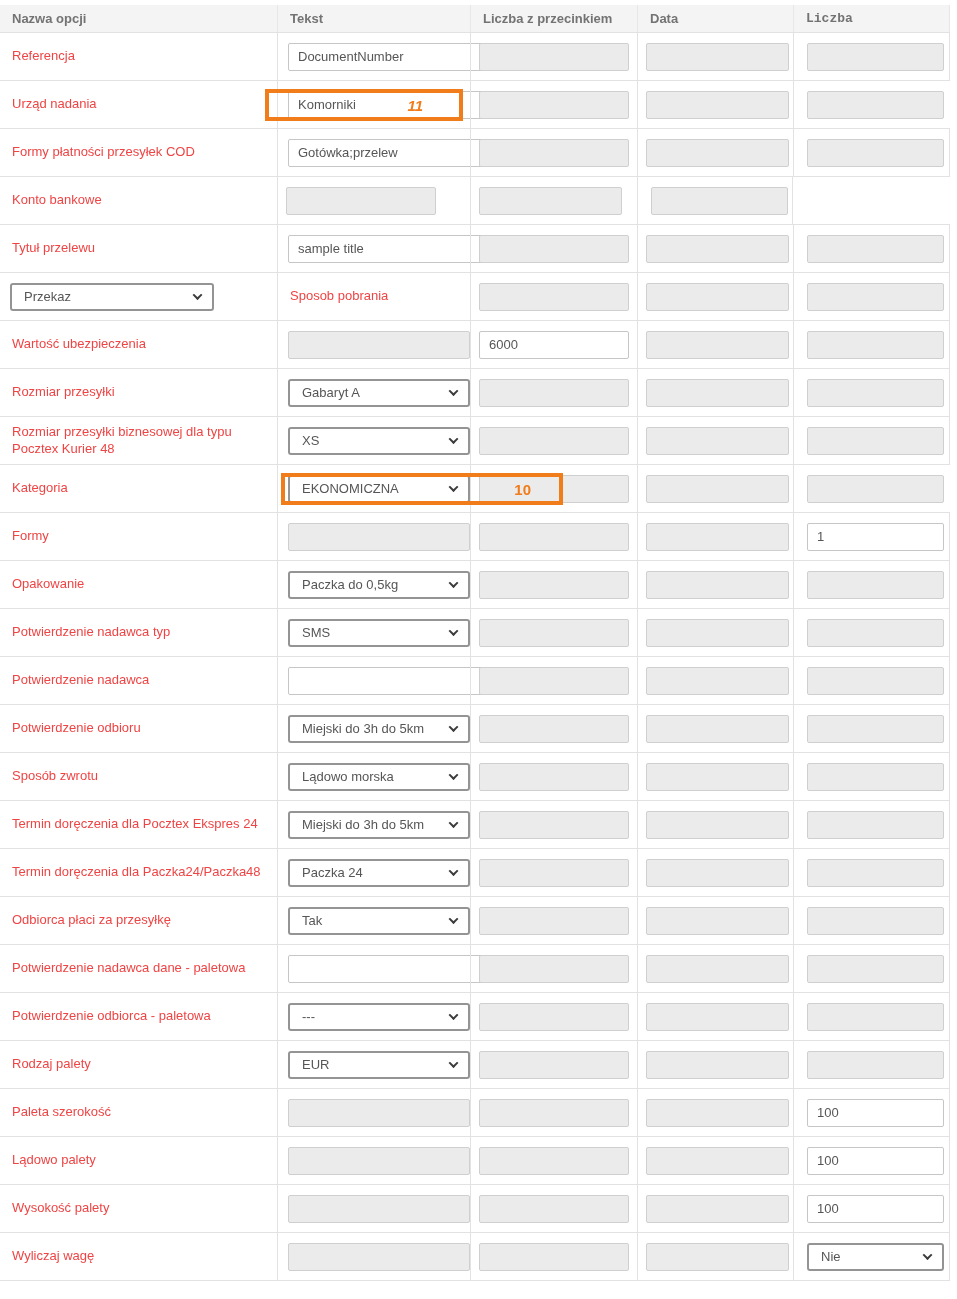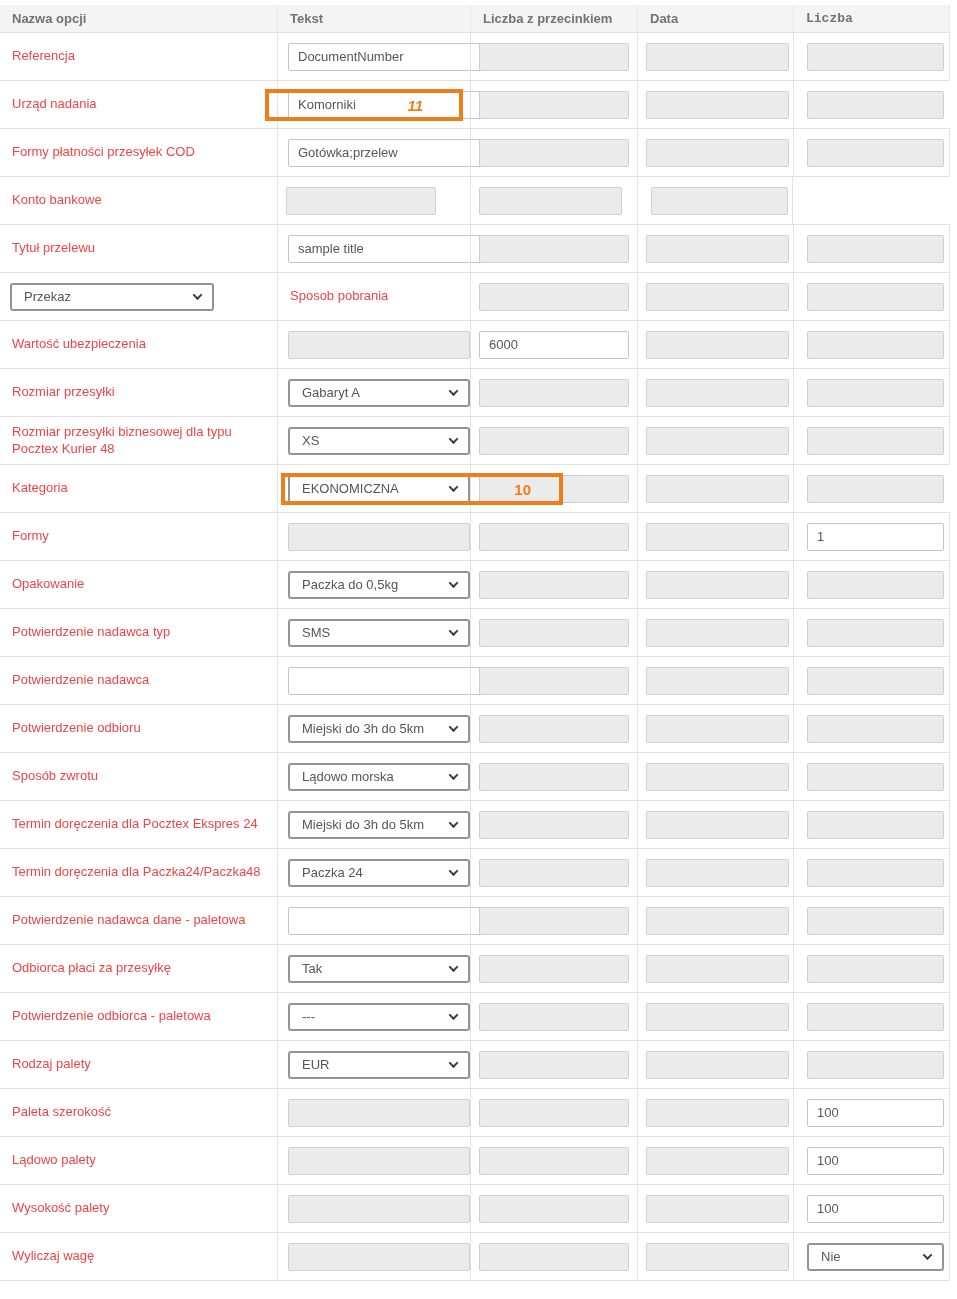--- a/index.html
+++ b/index.html
@@ -379,41 +379,41 @@
           <div class="ctl dis"></div>
         </div>
         <div class="cell c4">
           <div class="ctl dis"></div>
         </div>
         <div class="cell c5">
           <div class="ctl dis"></div>
         </div>
       </div>
       <div class="row">
+        <div class="cell label-cell">Odbiorca płaci za przesyłkę</div>
+        <div class="cell c2">
+          <div class="ctl sel">
+            <span>Tak</span>
+            <span class="chev"></span>
+          </div>
+        </div>
+        <div class="cell c3">
+          <div class="ctl dis"></div>
+        </div>
+        <div class="cell c4">
+          <div class="ctl dis"></div>
+        </div>
+        <div class="cell c5">
+          <div class="ctl dis"></div>
+        </div>
+      </div>
+      <div class="row">
         <div class="cell label-cell">Potwierdzenie nadawca dane - paletowa</div>
         <div class="cell c2">
           <input type="text" class="ctl txt" style="">
-        </div>
-        <div class="cell c3">
-          <div class="ctl dis"></div>
-        </div>
-        <div class="cell c4">
-          <div class="ctl dis"></div>
-        </div>
-        <div class="cell c5">
-          <div class="ctl dis"></div>
-        </div>
-      </div>
-      <div class="row">
-        <div class="cell label-cell">Odbiorca płaci za przesyłkę</div>
-        <div class="cell c2">
-          <div class="ctl sel">
-            <span>Tak</span>
-            <span class="chev"></span>
-          </div>
         </div>
         <div class="cell c3">
           <div class="ctl dis"></div>
         </div>
         <div class="cell c4">
           <div class="ctl dis"></div>
         </div>
         <div class="cell c5">
           <div class="ctl dis"></div>
         </div>

